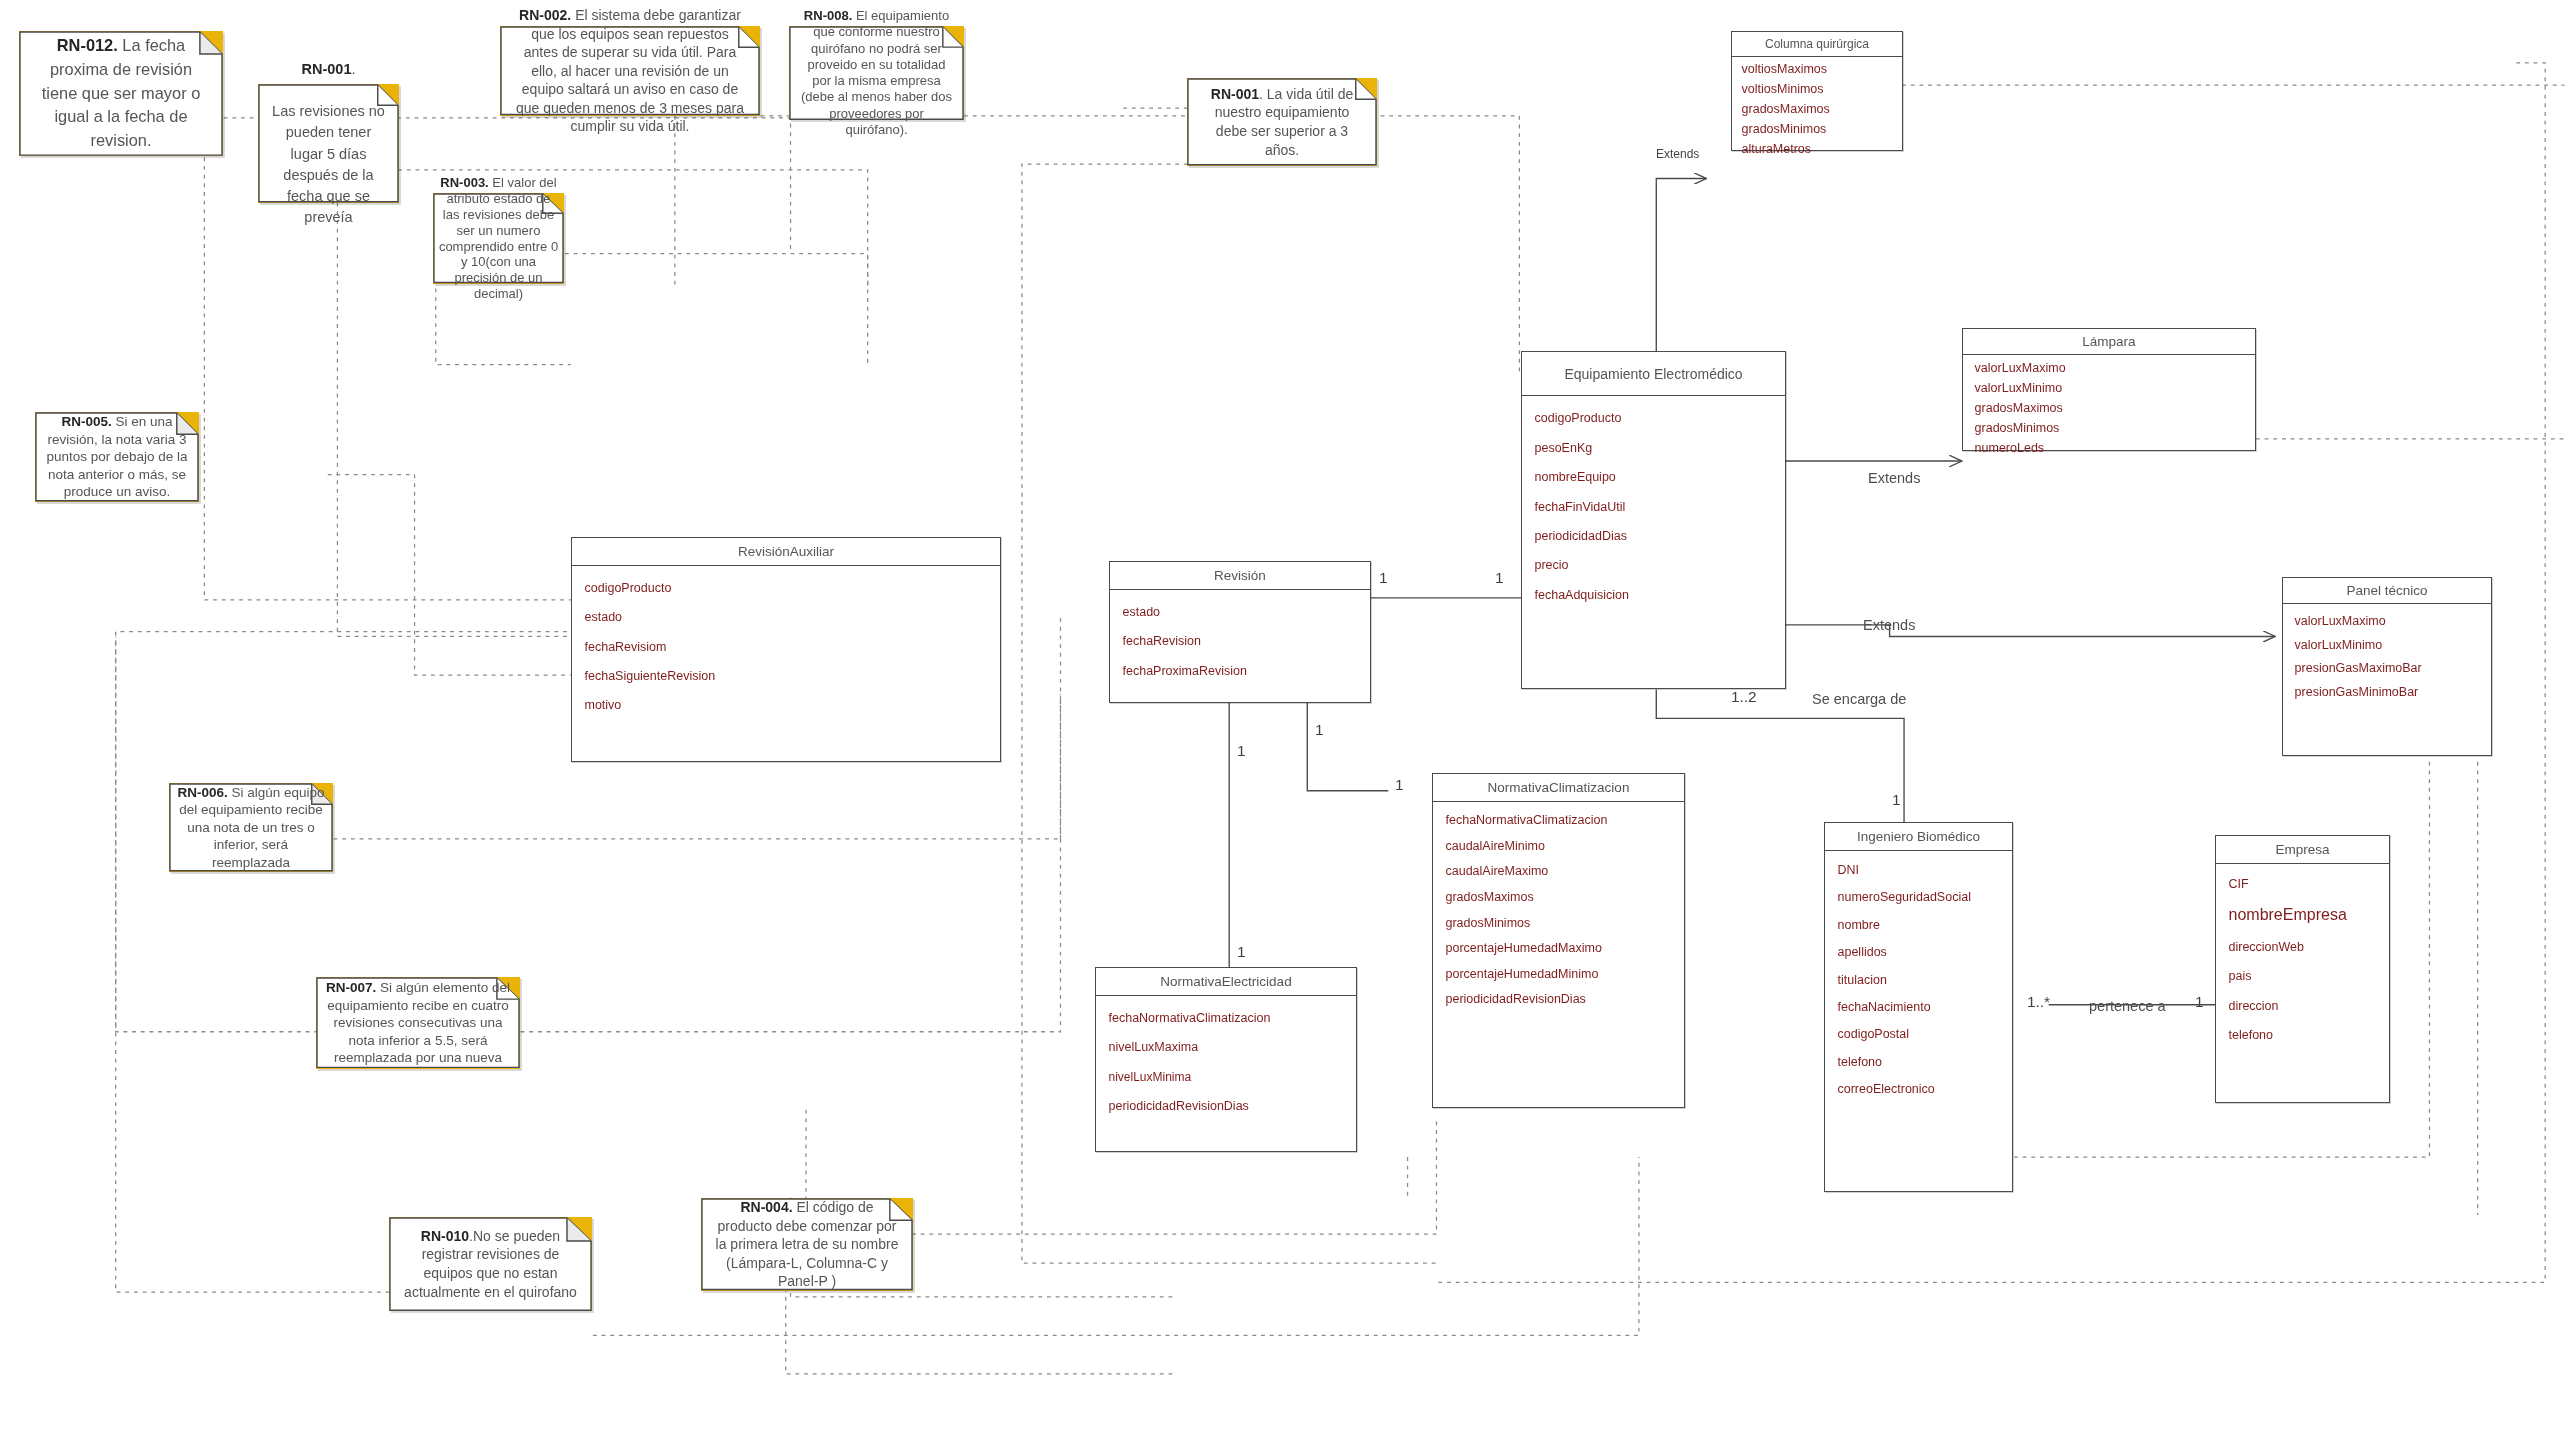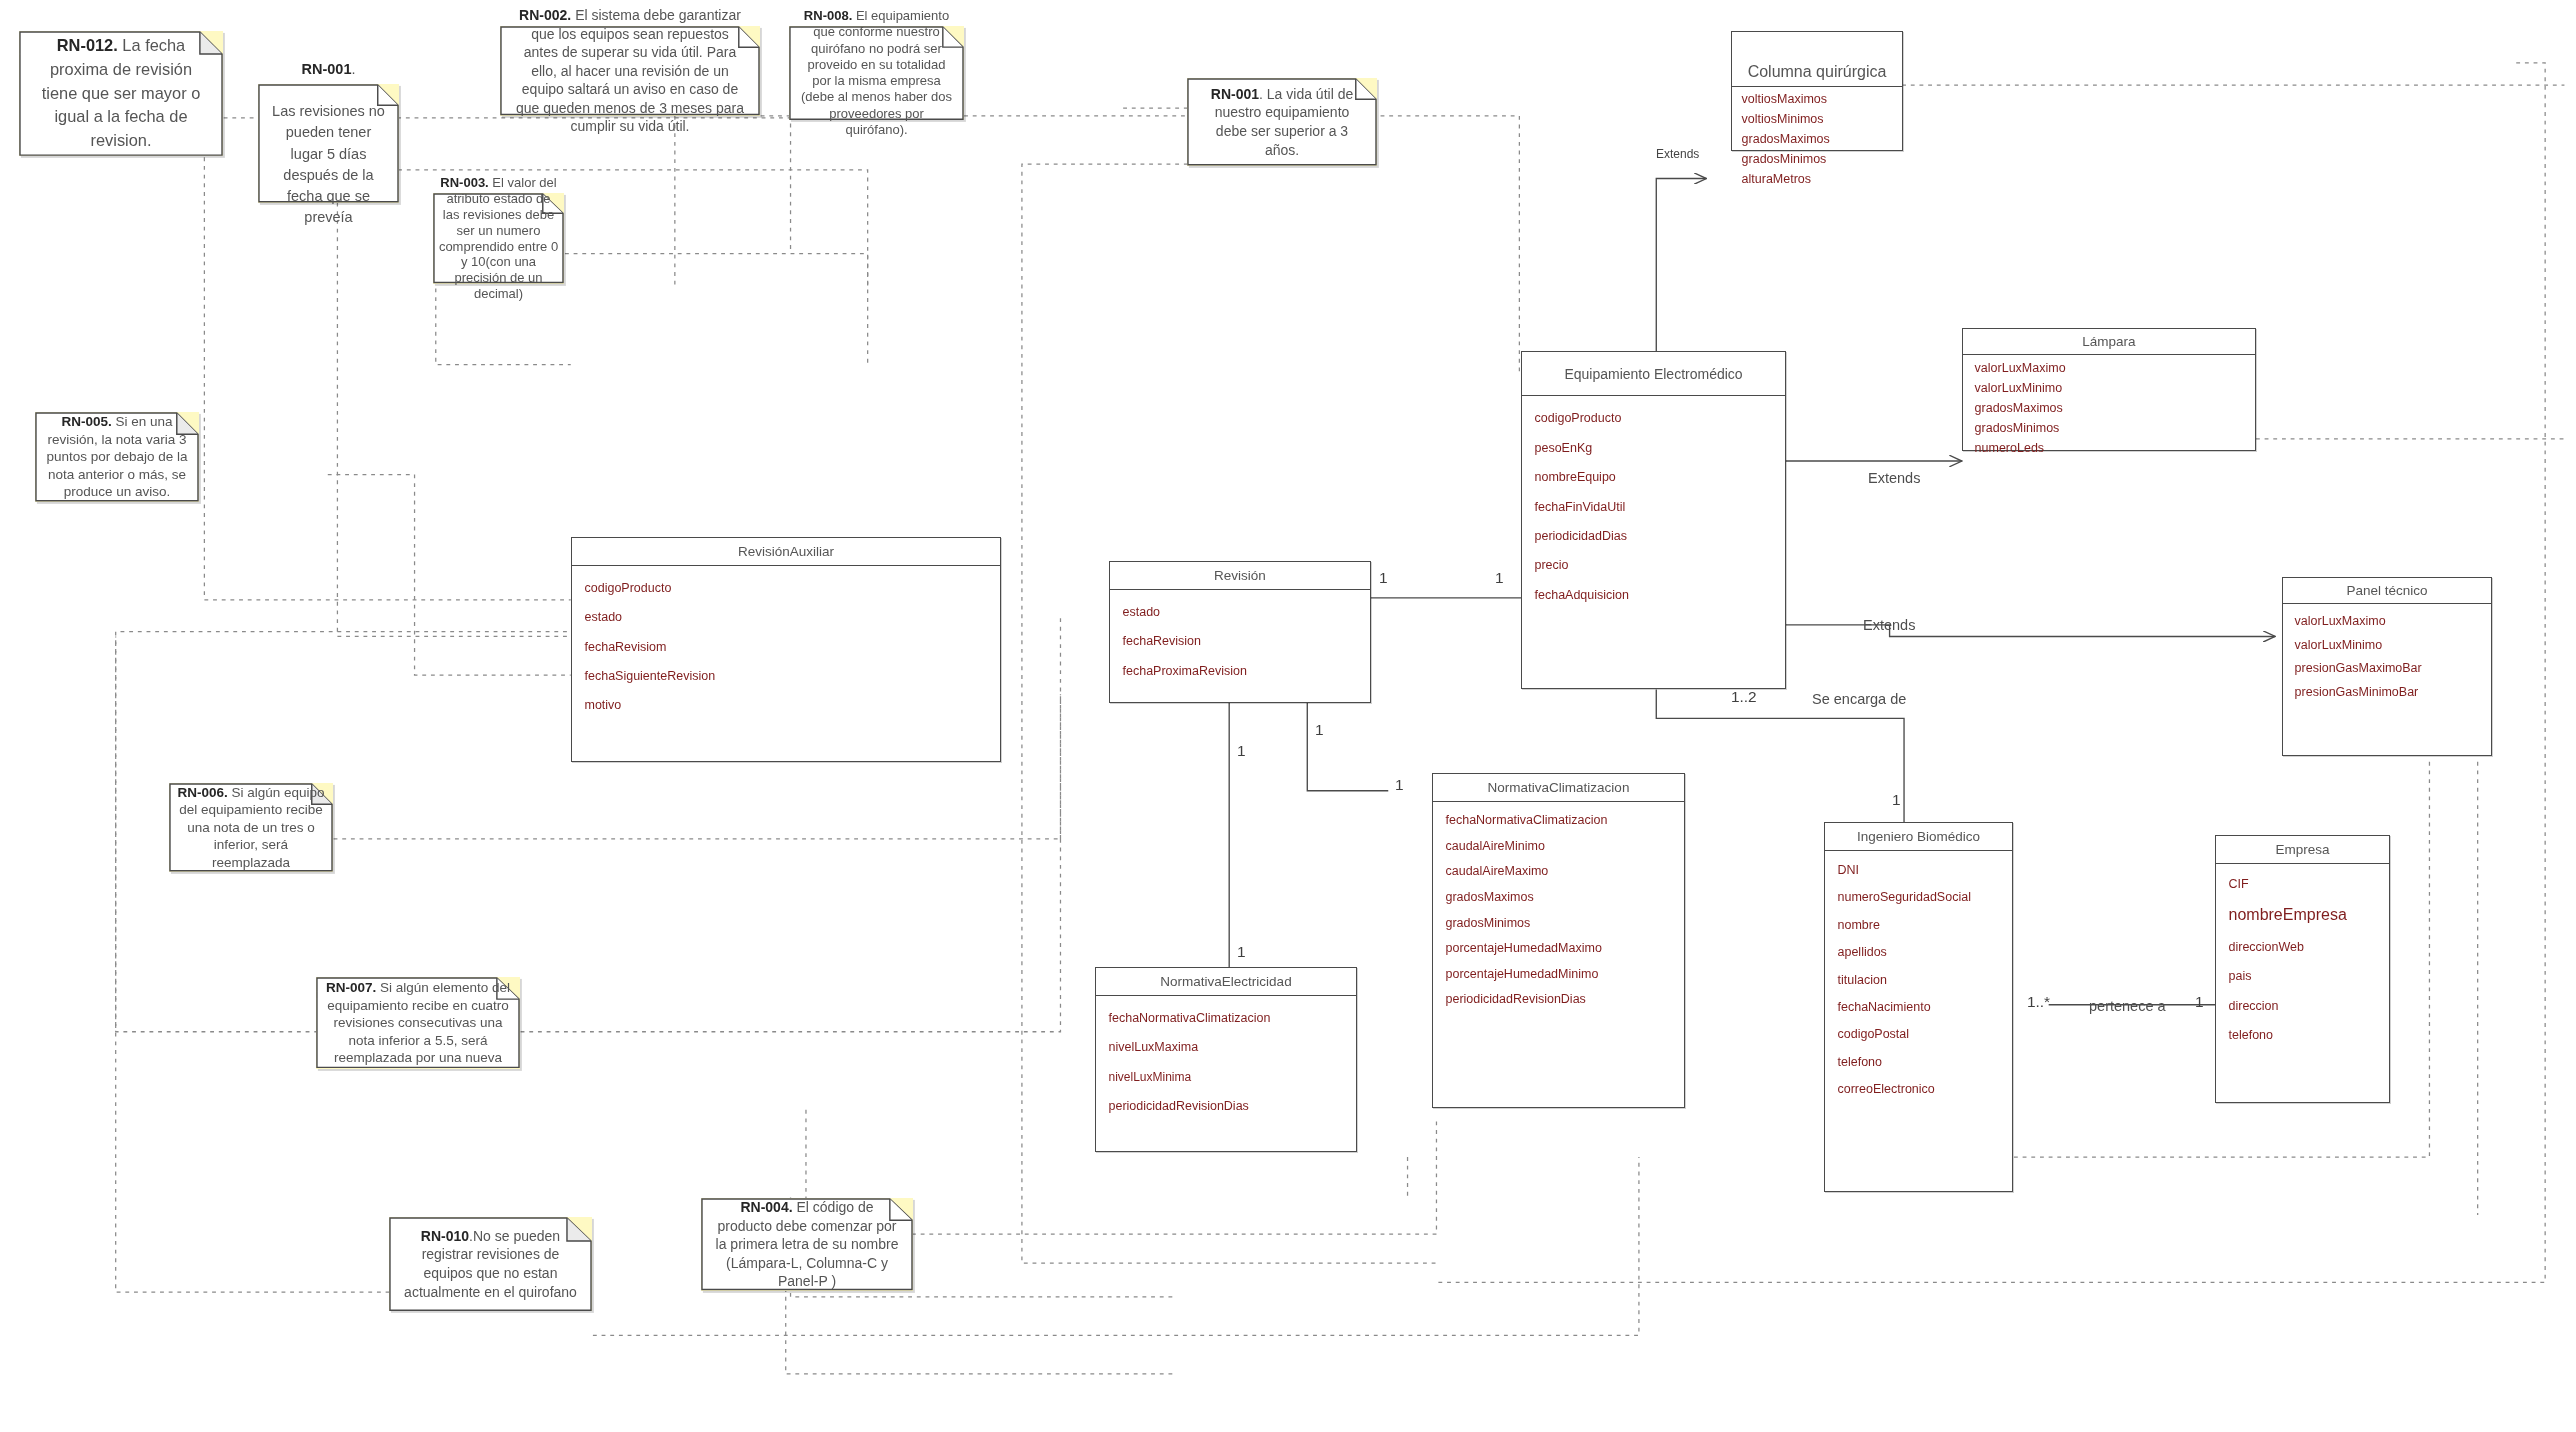--- a/index.html
+++ b/index.html
@@ -50,21 +50,21 @@
     font-size: 15.4px;
     color: #7f1d1d;
     padding: 5.8px 0 5.8px 13.5px;
     white-space: nowrap;
     overflow: hidden;
   }
   
   .uml-note {
     position: absolute;
     box-sizing: border-box;
-    background: #fef9c3;
+    background: #eab308;
     display: flex;
     align-items: center;
     justify-content: center;
     box-shadow: 1.9px 1.9px 0 rgba(0,0,0,0.16);
   }
   .uml-note .note-shape {
     position: absolute;
     left: 0; top: 0; right: 0; bottom: 0;
   }
   .uml-note .note-text {
@@ -298,21 +298,21 @@
       <path d="M1,1 L185,1 L210,25 L210,97 L1,97 Z" fill="#ffffff" stroke="#4a4a4a" stroke-width="1.5"></path>
       <path d="M185,1 L185,25 L210,25" fill="#ebebeb" stroke="#4a4a4a" stroke-width="1.5"></path>
     </svg>
     <div class="note-text" style="font-size:14px; line-height:1.34;">
       <b>RN-010</b><span>.No se pueden registrar revisiones de equipos que no estan actualmente en el quirofano</span>
     </div>
   </div>
 
 
   <div class="uml-class" style="left:1731px; top:31px; width:172px; height:120px;">
-    <div class="cls-title" style="font-size:16px; padding:4.8px 3.9px;margin-top:26px;">Columna quirúrgica</div>
+    <div class="cls-title" style="font-size:12px; padding:4.8px 3.9px;">Columna quirúrgica</div>
     <div class="cls-attrs" style="padding:2.9px 0;">
       <div class="cls-attr" style="font-size:12.5px; padding:2.9px 0 2.9px 9.6px;">voltiosMaximos</div>
       <div class="cls-attr" style="font-size:12.5px; padding:2.9px 0 2.9px 9.6px;">voltiosMinimos</div>
       <div class="cls-attr" style="font-size:12.5px; padding:2.9px 0 2.9px 9.6px;">gradosMaximos</div>
       <div class="cls-attr" style="font-size:12.5px; padding:2.9px 0 2.9px 9.6px;">gradosMinimos</div>
       <div class="cls-attr" style="font-size:12.5px; padding:2.9px 0 2.9px 9.6px;">alturaMetros</div>
     </div>
   </div>
 
   <div class="uml-class" style="left:1962px; top:328px; width:294px; height:123px;">

